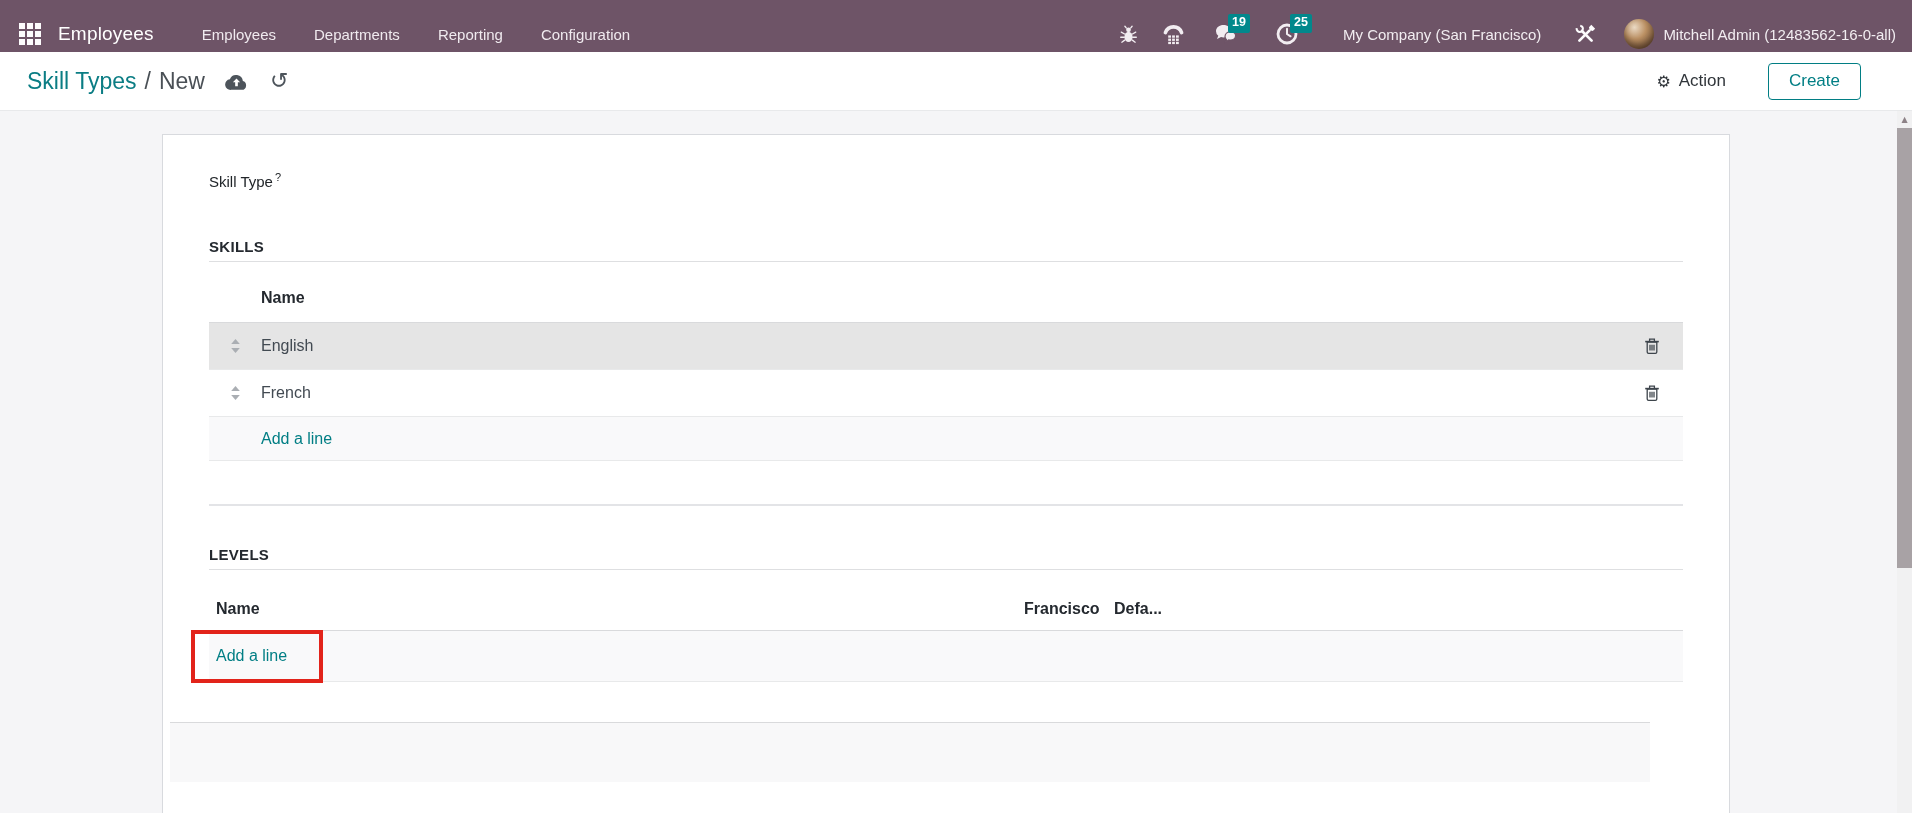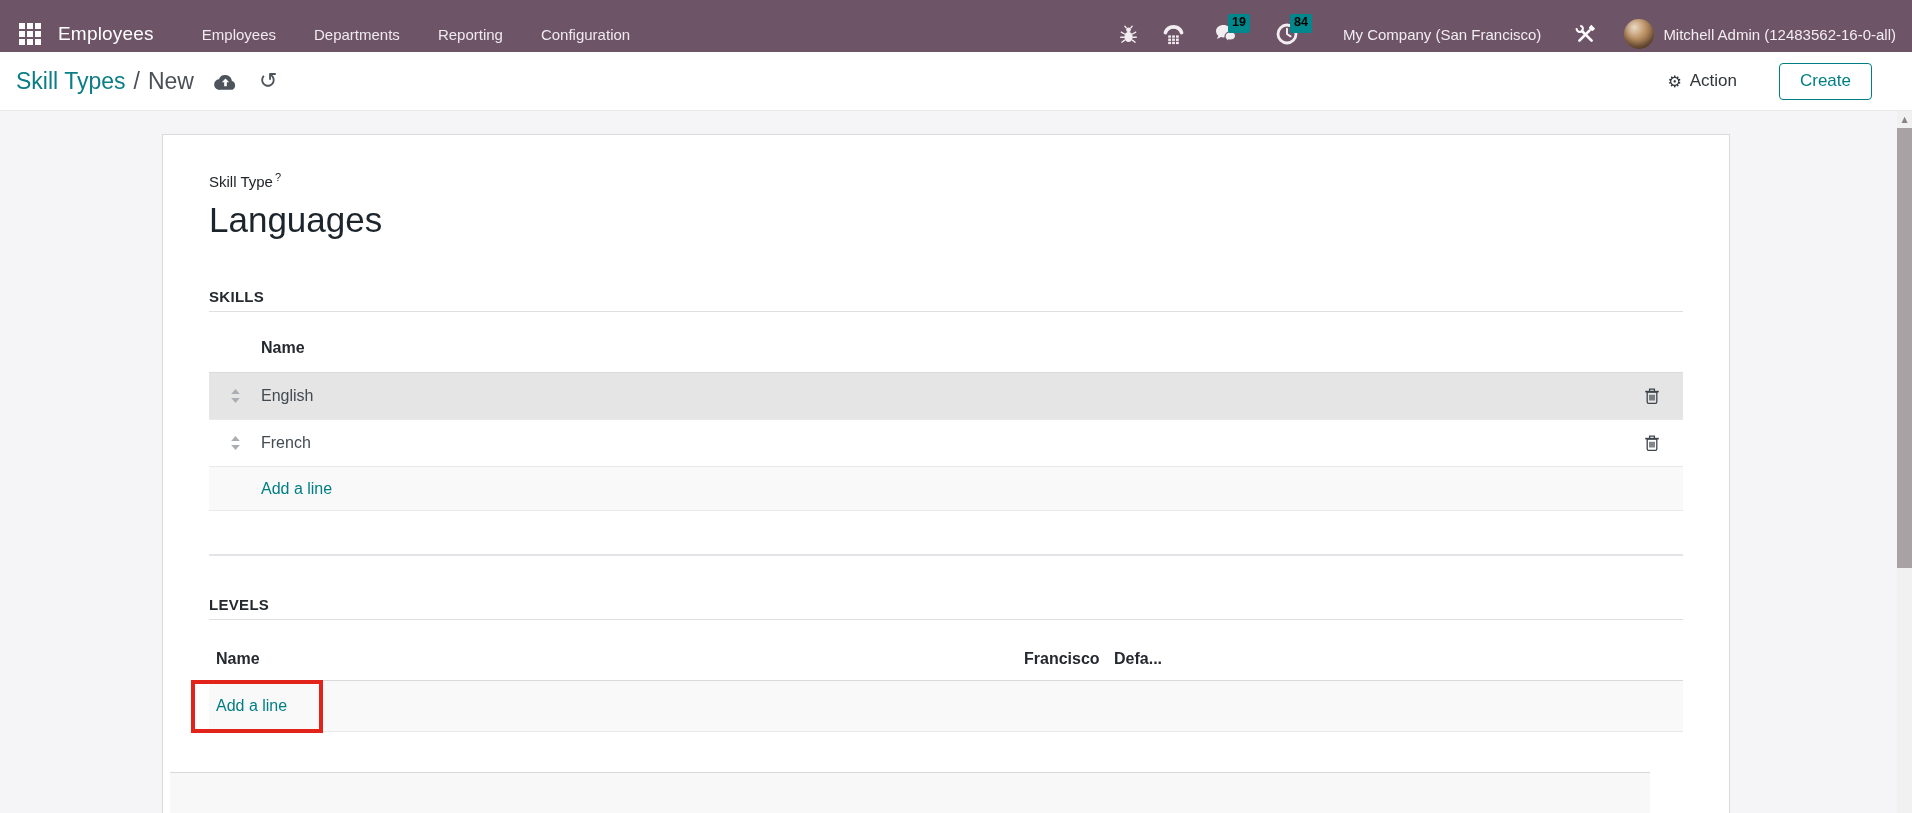--- a/index.html
+++ b/index.html
@@ -16,35 +16,35 @@
     padding:16px 16px 0 12px; color:#fff; position:relative; z-index:5;
   }
   .apps-grid { display:grid; grid-template-columns:repeat(3,6px); grid-gap:2px; margin:0 17px 0 7px; cursor:pointer; }
   .apps-grid i { width:6px; height:6px; background:#fdfcfd; display:block; }
   .app-title { font-size:19px; font-weight:500; letter-spacing:.2px; margin-right:48px; white-space:nowrap; }
   .top-nav { display:flex; gap:38px; font-size:15px; color:#f0eaef; }
   .top-nav span { cursor:pointer; white-space:nowrap; }
   .topbar-right { margin-left:auto; display:flex; align-items:center; }
   .tb-icon { display:flex; align-items:center; justify-content:center; cursor:pointer; position:relative; }
   .badge {
-    position:absolute; top:-8px; left:15px; background:#01888c; color:#000000;
+    position:absolute; top:-8px; left:15px; background:#01888c; color:#ffffff;
     font-size:12.5px; font-weight:700; padding:1px 4px 2px; border-radius:2px; line-height:1.25;
   }
   .company-name, .user-name { font-size:15px; color:#f2edf1; cursor:pointer; white-space:nowrap; }
   .company-name { margin:0 30px 0 14px; }
   .avatar {
     width:30px; height:30px; border-radius:50%; margin:0 9px 0 26px; cursor:pointer;
     background:radial-gradient(circle at 35% 28%, #ead9c4 0%, #bb9063 40%, #6a4c33 85%);
     box-shadow:inset 0 -4px 6px rgba(40,25,15,.45);
   }
 
   
   .control-panel {
     height:59px; background:#fff; border-bottom:1px solid #e8e9eb;
-    display:flex; align-items:center; padding:0 16px; position:relative; z-index:4;
+    display:flex; align-items:center; padding:0 27px; position:relative; z-index:4;
   }
   .breadcrumb { display:flex; align-items:baseline; font-size:23px; }
   .bc-parent { color:#0b7d84; cursor:pointer; }
   .bc-sep { color:#4a5056; margin:0 8px; }
   .bc-current { color:#4a5056; }
   .cloud-btn { margin-left:20px; cursor:pointer; display:flex; align-self:center; }
   .undo-btn {
     margin-left:22px; cursor:pointer; align-self:center;
     font-family:"DejaVu Sans", sans-serif; font-size:22px; color:#4d545b; line-height:1;
   }
@@ -175,21 +175,21 @@
         <path d="M3 9.2C3 5.5 6.4 3 10.5 3s7.5 2.5 7.5 6.2-3.4 6.2-7.5 6.2c-.9 0-1.7-.1-2.5-.3L4 17l1.3-3.2A5.9 5.9 0 0 1 3 9.2z" fill="#f2edf1"></path>
         <path d="M22.6 13.4c0 2.7-2.4 4.7-5.3 4.7-.5 0-1.1-.1-1.6-.2L12.6 20l.9-2.3a4.5 4.5 0 0 1-1.5-3.2c0-2.7 2.4-4.7 5.3-4.7s5.3 1 5.3 3.6z" fill="#f2edf1" stroke="#6e5467" stroke-width="1.2"></path>
       </svg>
       <span class="badge">19</span>
     </span>
     <span class="tb-icon" style="margin-right:30px;">
       <svg width="24" height="24" viewBox="0 0 24 24">
         <circle cx="12" cy="12" r="9" fill="none" stroke="#f2edf1" stroke-width="2.8"></circle>
         <path d="M12 6.8V12l3.6 2.3" fill="none" stroke="#f2edf1" stroke-width="2" stroke-linecap="round"></path>
       </svg>
-      <span class="badge">84</span>
+      <span class="badge">25</span>
     </span>
     <span class="company-name">My Company (San Francisco)</span>
     <span class="tb-icon" style="margin-left:2px;">
       <svg width="25" height="25" viewBox="0 0 24 24" fill="#fdfcfd">
         <g transform="rotate(45 12 12)">
           <rect x="10.7" y="5.5" width="2.6" height="16" rx="1.2"></rect>
           <path d="M9.4 1.5h5.2v3.2l-2.6 1.6-2.6-1.6z"></path>
         </g>
         <g transform="rotate(-45 12 12)">
           <rect x="10.7" y="6" width="2.6" height="15.5" rx="1.2"></rect>
@@ -223,21 +223,20 @@
     <button class="create-btn">Create</button>
   </div>
 </div>
 
 <div class="content">
   <div class="sheet">
 
     <div class="field-label">
       <span>Skill Type</span><sup>?</sup>
     </div>
-    <h1 class="record-title">Languages</h1>
 
     <div class="section">
       <div class="section-title">SKILLS</div>
       <hr class="section-rule">
       <div class="skills-table">
         <div class="thead">
           <span class="col-handle"></span>
           <span class="col-name">Name</span>
         </div>
 

